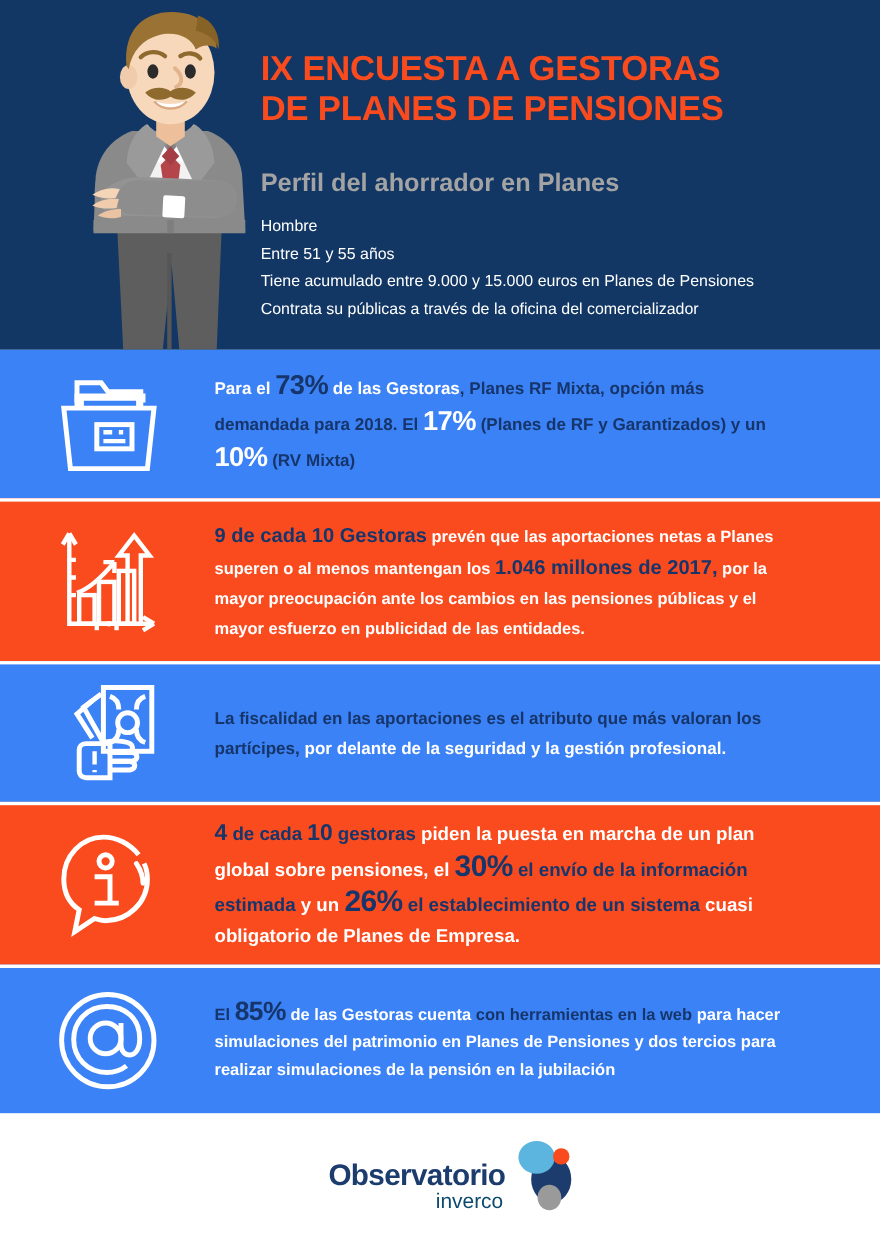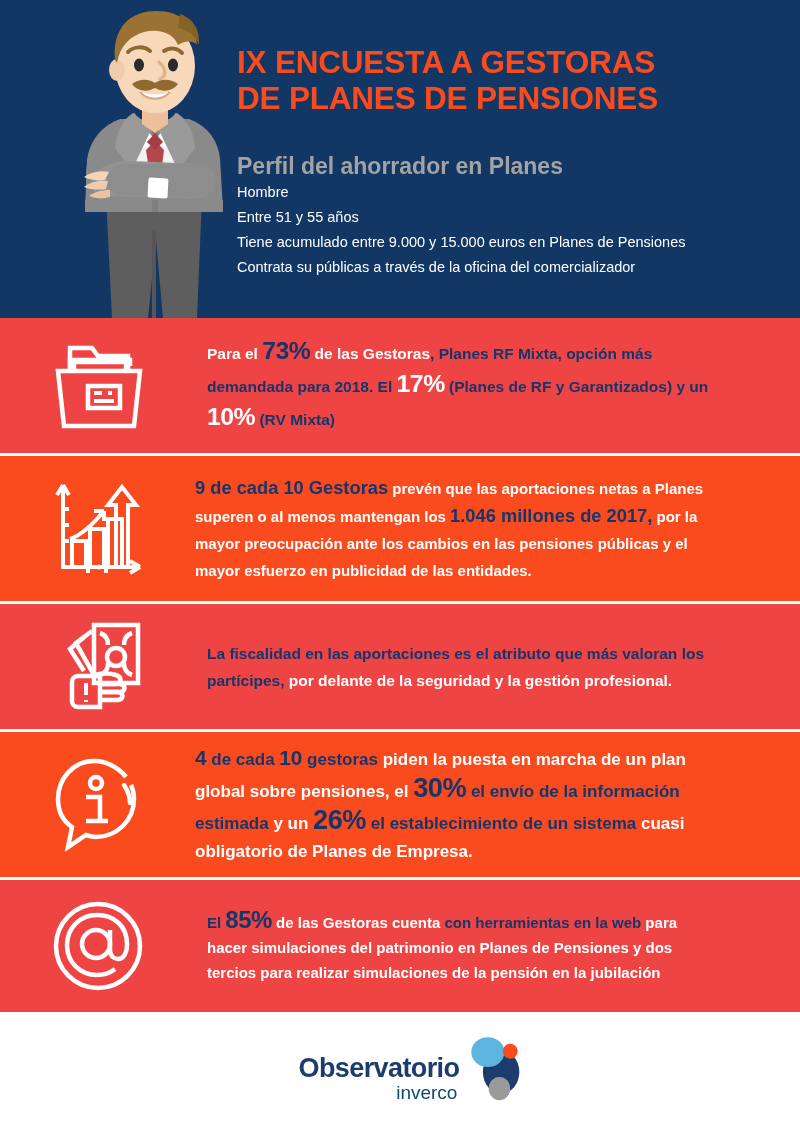--- a/index.html
+++ b/index.html
@@ -27,34 +27,34 @@
     letter-spacing: -0.2px;
     white-space: pre-line;
   }
   .subtitle {
     margin-top: 36px;
     color: #a3a3a3;
     font-size: 23px;
     font-weight: bold;
     line-height: 28px;
   }
-  .profile-list { }
+  .profile-list { margin-top: 14px; }
   .profile-list li {
     list-style: none;
     color: #ffffff;
     font-size: 14.5px;
     line-height: 25px;
   }
 
   
   .person { position: absolute; left: 60px; top: 0px; width: 190px; height: 318px; }
 
   
   .band { position: relative; width: 800px; display: flex; align-items: center; }
-  .band.blue   { background: #ef4444; gap: 12px; }
+  .band.blue   { background: #3b82f6; }
   .band.orange { background: #FA4B1E; }
   .band + .band { border-top: 3px solid #ffffff; }
 
   .icon-cell {
     width: 195px;
     min-width: 195px;
     display: flex;
     align-items: center;
     justify-content: center;
   }

